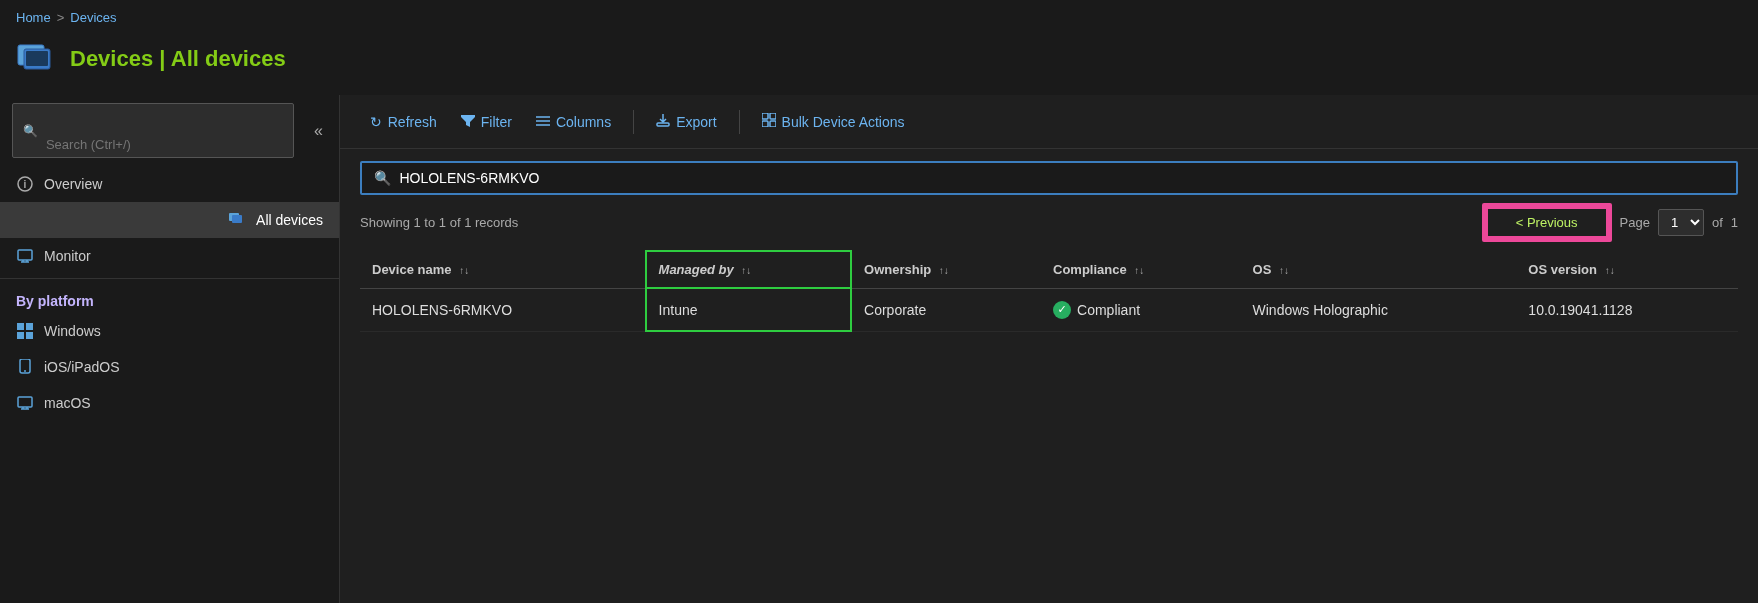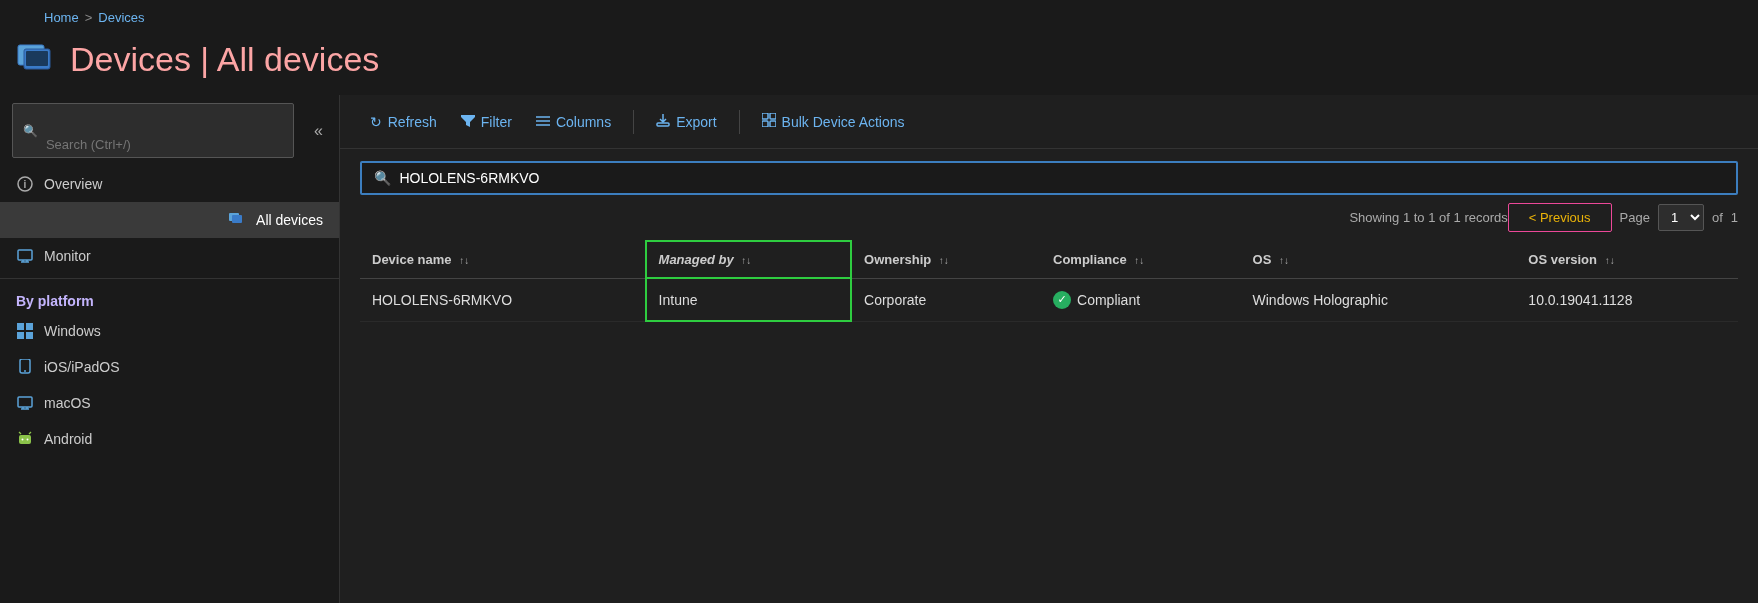--- a/index.html
+++ b/index.html
@@ -15,21 +15,20 @@
 
     
     .breadcrumb {
       padding: 10px 16px 6px 16px;
       font-size: 13px;
       color: #6cb4f0;
       display: flex;
       align-items: center;
       gap: 6px;
       background: #1a1a1a;
-      margin-left: 28px;
     }
     .breadcrumb-separator {
       color: #888;
     }
     .breadcrumb-link {
       color: #6cb4f0;
       cursor: pointer;
       text-decoration: none;
     }
     .breadcrumb-current {
@@ -45,23 +44,23 @@
       background: #1a1a1a;
     }
     .page-icon {
       width: 40px;
       height: 40px;
       display: flex;
       align-items: center;
       justify-content: center;
     }
     .page-title {
-      font-size: 34px;
-      font-weight: 400;
-      color: #fca5a5;
+      font-size: 22px;
+      font-weight: 700;
+      color: #84cc16;
     }
 
     
     .main-layout {
       display: flex;
       height: calc(603px - 88px);
     }
 
     
     .sidebar {
@@ -264,23 +263,23 @@
     
     .pagination-row {
       display: flex;
       align-items: center;
       justify-content: flex-end;
       padding: 10px 20px;
       gap: 8px;
     }
     .prev-btn {
       background: none;
-      border: 1px solid #ec4899;
-      color: #eab308;
-      padding: 6px 20px;
+      border: 6px solid #ec4899;
+      color: #bef264;
+      padding: 6px 28px;
       cursor: pointer;
       font-size: 13px;
       border-radius: 2px;
     }
     .page-label {
       color: #aaa;
       font-size: 13px;
     }
     .page-select {
       background: #2d2d2d;
@@ -389,32 +388,20 @@
         <svg width="16" height="14" viewBox="0 0 16 14">
           <rect x="1" y="1" width="14" height="10" rx="1" fill="none" stroke="#5ba3d9" stroke-width="1.5"></rect>
           <line x1="6" y1="11" x2="6" y2="13" stroke="#5ba3d9" stroke-width="1.5"></line>
           <line x1="10" y1="11" x2="10" y2="13" stroke="#5ba3d9" stroke-width="1.5"></line>
           <line x1="4" y1="13" x2="12" y2="13" stroke="#5ba3d9" stroke-width="1.5"></line>
         </svg>
       </div>
       <span>macOS</span>
     </div>
 
-    <div class="nav-item">
-      <div class="nav-item-icon">
-        <svg width="14" height="16" viewBox="0 0 14 16">
-          <rect x="1" y="4" width="12" height="9" rx="2" fill="#8bc34a"></rect>
-          <circle cx="4.5" cy="8.5" r="1" fill="#fff"></circle>
-          <circle cx="9.5" cy="8.5" r="1" fill="#fff"></circle>
-          <line x1="3" y1="3" x2="1" y2="1" stroke="#8bc34a" stroke-width="1.2"></line>
-          <line x1="11" y1="3" x2="13" y2="1" stroke="#8bc34a" stroke-width="1.2"></line>
-        </svg>
-      </div>
-      <span>Android</span>
-    </div>
   </div>
 
   <div class="content-area">
 
     <div class="toolbar">
       <button class="toolbar-btn">
         <span>↻</span>
         <span>Refresh</span>
       </button>
       <button class="toolbar-btn">
@@ -460,21 +447,21 @@
     </div>
 
     <div class="filter-bar">
       <div class="filter-search">
         <span>🔍</span>
         <input type="text" value="HOLOLENS-6RMKVO" style="">
       </div>
     </div>
 
     <div style="display:flex; align-items:center; padding: 0 20px 8px 20px;">
-      <div class="records-count" style="padding:0; flex:1;text-align:right;">
+      <div class="records-count" style="padding:0; flex:1;">
         <span>Showing</span>
         <span>1</span>
         to
         <span>1</span>
         of
         <span>1</span>
         <span>records</span>
       </div>
       <div class="pagination-row" style="padding:0;">
         <button class="prev-btn">&lt; Previous</button>

